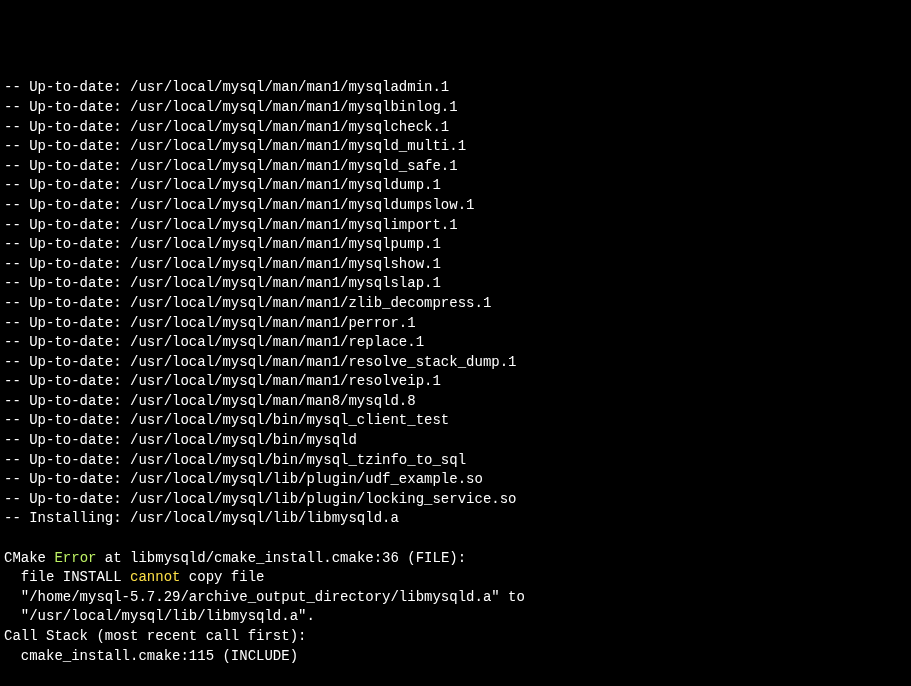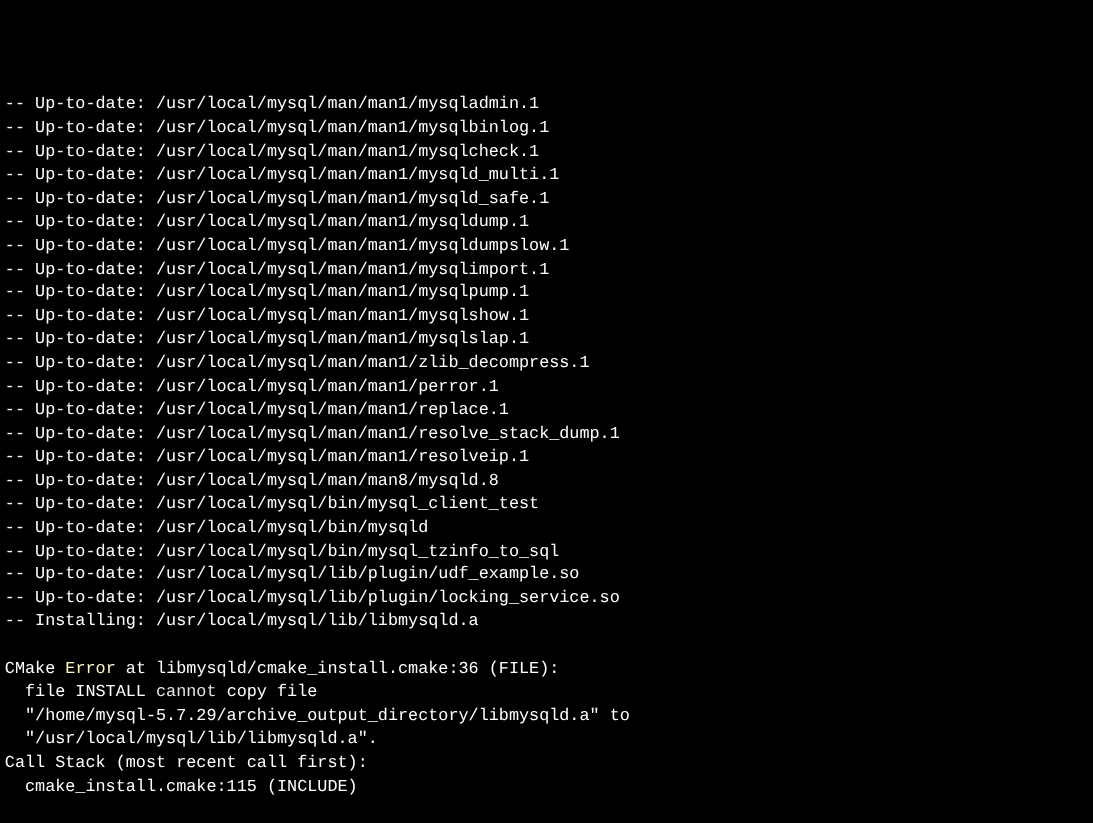--- a/index.html
+++ b/index.html
@@ -16,24 +16,24 @@
       padding: 0 4px;
       width: 911px;
       height: 686px;
       overflow: hidden;
       white-space: pre;
     }
     .line {
       display: block;
     }
     .red {
-      color: #fef9c3;
+      color: #bef264;
     }
     .yellow {
-      color: #e5e5e5;
+      color: #fde047;
     }
   </style>
 </head>
 <body>
 
 
 
 <div id="terminal"><div class="line">-- Up-to-date: /usr/local/mysql/man/man1/mysqladmin.1</div><div class="line">-- Up-to-date: /usr/local/mysql/man/man1/mysqlbinlog.1</div><div class="line">-- Up-to-date: /usr/local/mysql/man/man1/mysqlcheck.1</div><div class="line">-- Up-to-date: /usr/local/mysql/man/man1/mysqld_multi.1</div><div class="line">-- Up-to-date: /usr/local/mysql/man/man1/mysqld_safe.1</div><div class="line">-- Up-to-date: /usr/local/mysql/man/man1/mysqldump.1</div><div class="line">-- Up-to-date: /usr/local/mysql/man/man1/mysqldumpslow.1</div><div class="line">-- Up-to-date: /usr/local/mysql/man/man1/mysqlimport.1</div><div class="line">-- Up-to-date: /usr/local/mysql/man/man1/mysqlpump.1</div><div class="line">-- Up-to-date: /usr/local/mysql/man/man1/mysqlshow.1</div><div class="line">-- Up-to-date: /usr/local/mysql/man/man1/mysqlslap.1</div><div class="line">-- Up-to-date: /usr/local/mysql/man/man1/zlib_decompress.1</div><div class="line">-- Up-to-date: /usr/local/mysql/man/man1/perror.1</div><div class="line">-- Up-to-date: /usr/local/mysql/man/man1/replace.1</div><div class="line">-- Up-to-date: /usr/local/mysql/man/man1/resolve_stack_dump.1</div><div class="line">-- Up-to-date: /usr/local/mysql/man/man1/resolveip.1</div><div class="line">-- Up-to-date: /usr/local/mysql/man/man8/mysqld.8</div><div class="line">-- Up-to-date: /usr/local/mysql/bin/mysql_client_test</div><div class="line">-- Up-to-date: /usr/local/mysql/bin/mysqld</div><div class="line">-- Up-to-date: /usr/local/mysql/bin/mysql_tzinfo_to_sql</div><div class="line">-- Up-to-date: /usr/local/mysql/lib/plugin/udf_example.so</div><div class="line">-- Up-to-date: /usr/local/mysql/lib/plugin/locking_service.so</div><div class="line">-- Installing: /usr/local/mysql/lib/libmysqld.a</div><div class="line">&nbsp;</div><div class="line"><span>CMake </span><span class="red">Error</span><span> at libmysqld/cmake_install.cmake:36 (FILE):</span></div><div class="line"><span>  file INSTALL </span><span class="yellow">cannot</span><span> copy file</span></div><div class="line">  "/home/mysql-5.7.29/archive_output_directory/libmysqld.a" to</div><div class="line">  "/usr/local/mysql/lib/libmysqld.a".</div><div class="line">Call Stack (most recent call first):</div><div class="line">  cmake_install.cmake:115 (INCLUDE)</div><div class="line">&nbsp;</div><div class="line">&nbsp;</div></div>
 
 

